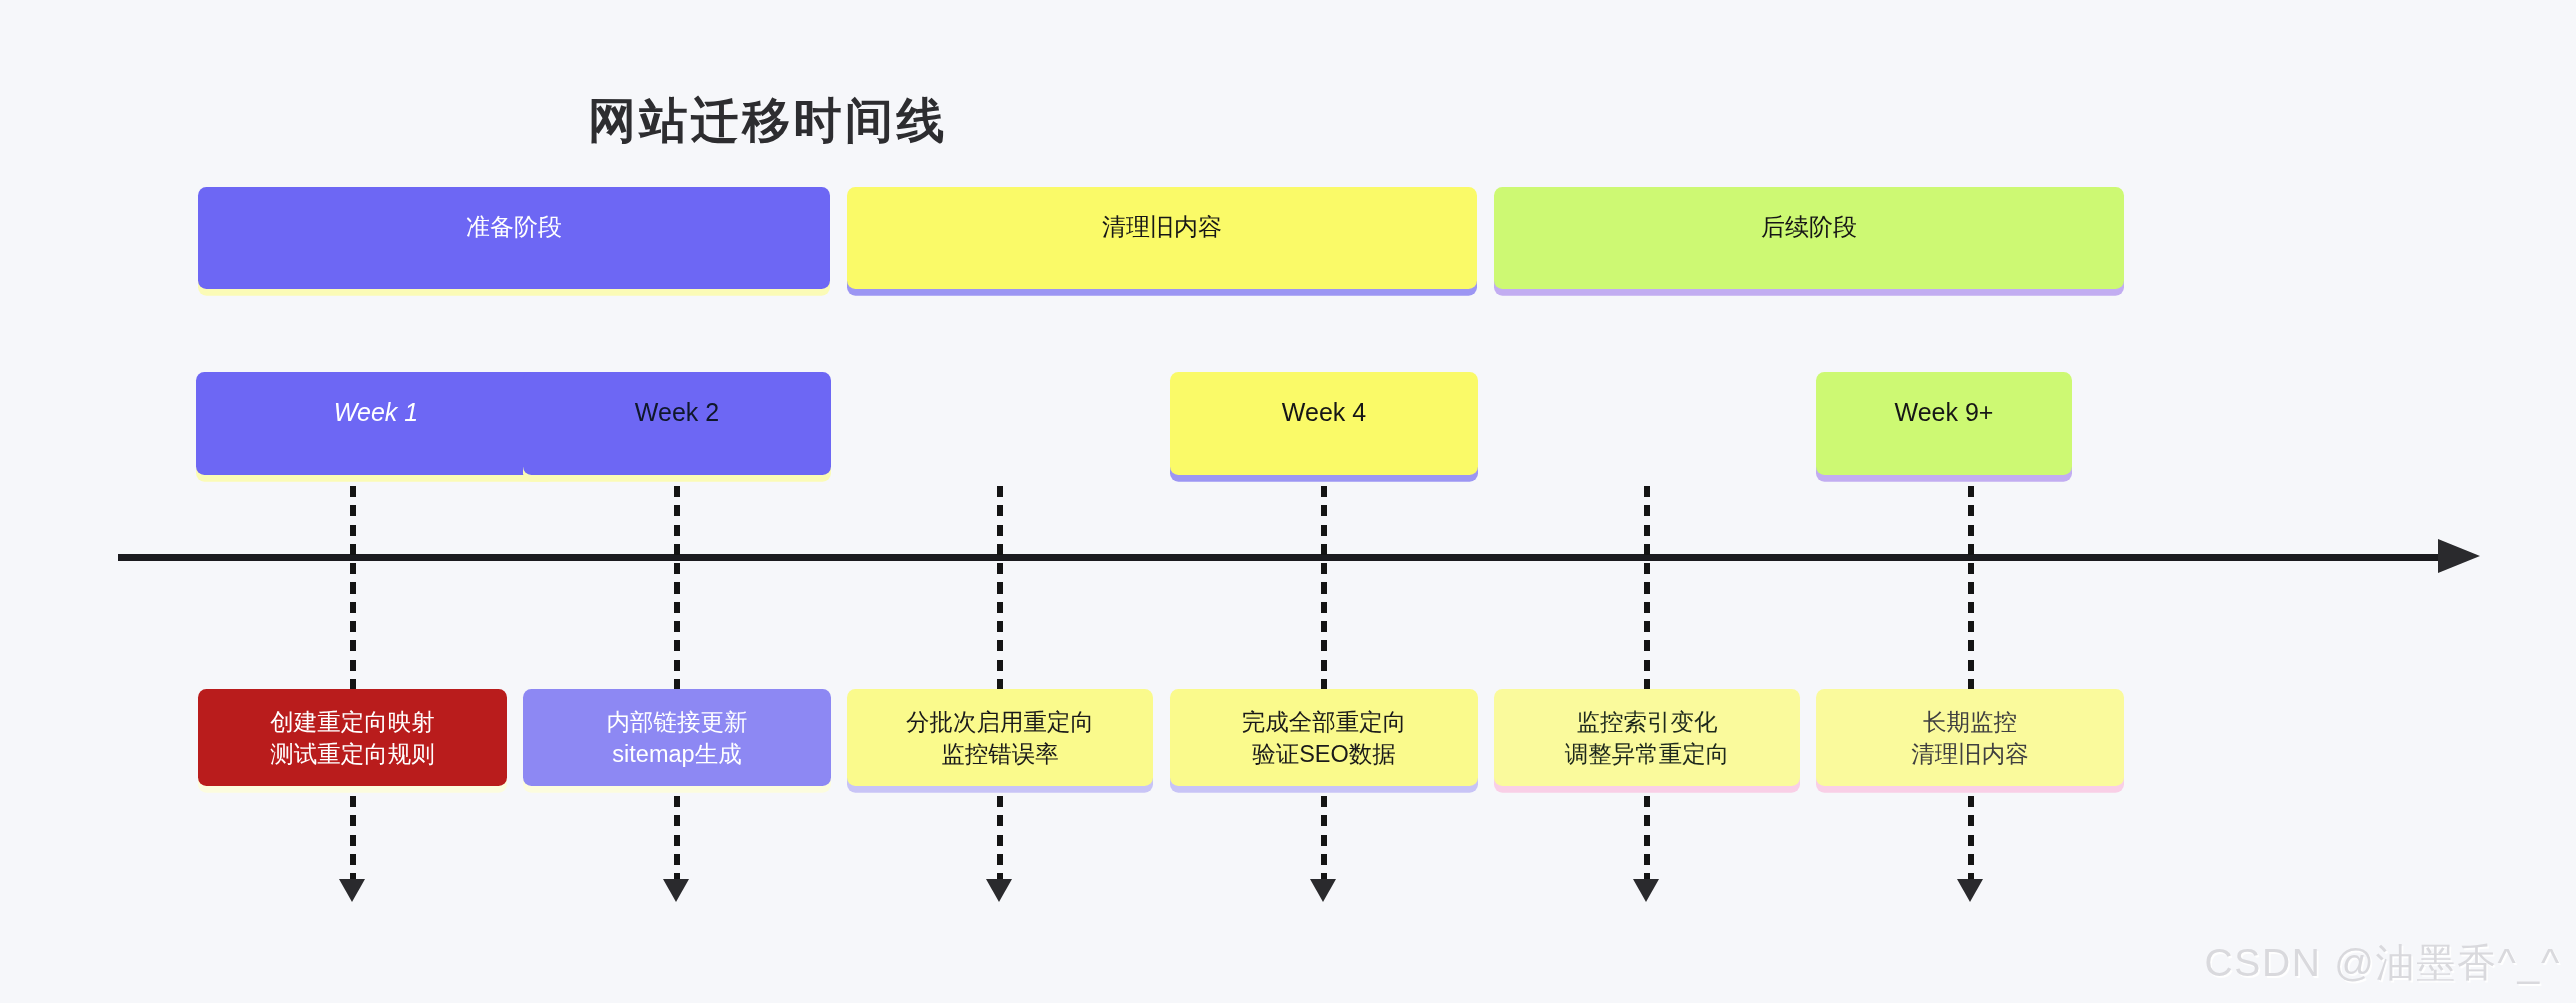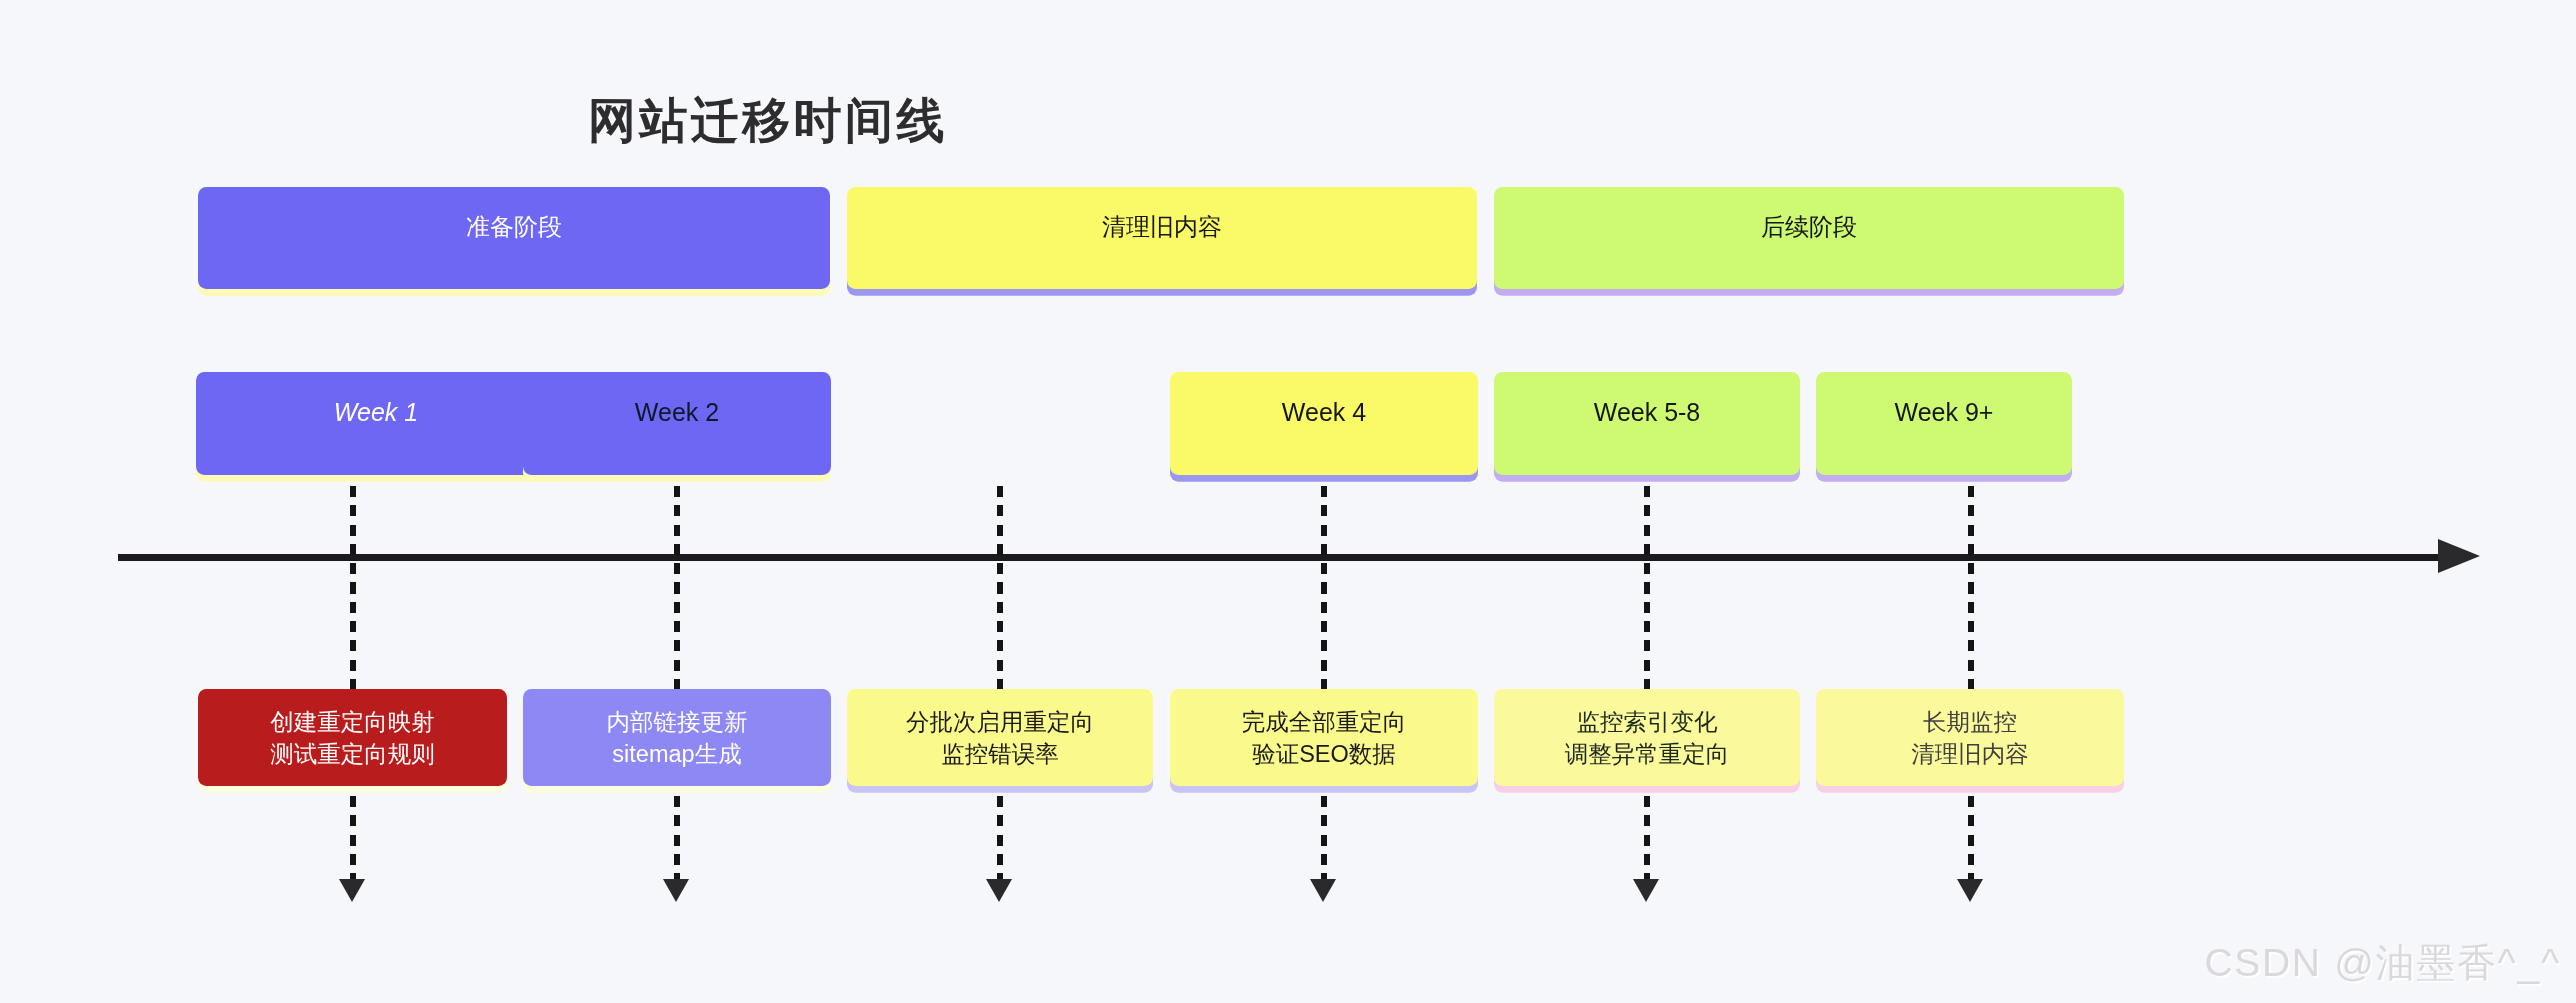--- a/index.html
+++ b/index.html
@@ -124,23 +124,20 @@
 
   <div class="bar week w0" style="background: rgb(109, 103, 244); color: rgb(255, 255, 255); --sh: #FBFBB6;">
     <span>Week 1</span>
   </div>
   <div class="bar week w1" style="background: rgb(109, 103, 244); color: #0f172a; --sh: #FBFBB6;">
     <span>Week 2</span>
   </div>
   <div class="bar week w3" style="background: rgb(250, 250, 104); color: rgb(22, 22, 22); --sh: #9C96F3;">
     <span>Week 4</span>
   </div>
-  <div class="bar week w4" style="background: rgb(205, 249, 115); color: rgb(22, 22, 22); --sh: #C2ADF1;">
-    <span>Week 5-8</span>
-  </div>
   <div class="bar week w5" style="background: rgb(205, 249, 115); color: rgb(22, 22, 22); --sh: #C2ADF1;">
     <span>Week 9+</span>
   </div>
 
   <div class="axis-line"></div>
   <div class="axis-head"></div>
 
   <div class="dash upper c0"></div>
   <div class="dash upper c1"></div>
   <div class="dash upper c2"></div>

